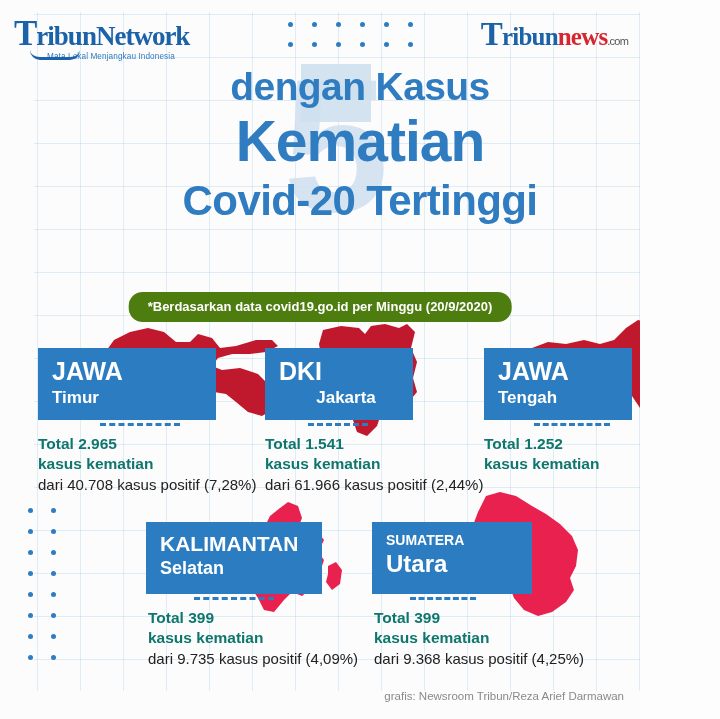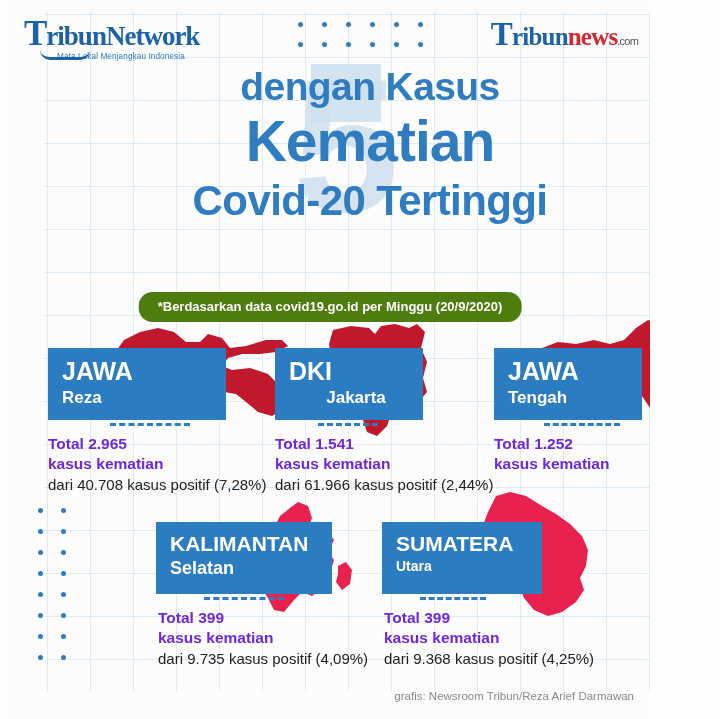--- a/index.html
+++ b/index.html
@@ -6,21 +6,20 @@
   body{
     width:720px;height:719px;
     background:#fdfdfd;
     font-family:"Liberation Sans","DejaVu Sans",sans-serif;
     overflow:hidden;
   }
   #page{
     position:relative;width:640px;height:719px;
     background:#fcfcfc;
     overflow:hidden;
-    margin-left:10px;
   }
   
   .grid{
     position:absolute;left:0;top:0;width:720px;height:719px;
     background-image:
       linear-gradient(to right,rgba(160,200,230,.30) 1px,transparent 1px),
       linear-gradient(to bottom,rgba(160,200,230,.30) 1px,transparent 1px);
     background-size:43px 43px;
     background-position:-6px 14px;
     pointer-events:none;
@@ -87,21 +86,21 @@
   .card{position:absolute;}
   .maplayer{position:absolute;z-index:1;}
   .banner{
     position:absolute;z-index:2;background:#2b7cc0;
     box-sizing:border-box;padding:11px 0 16px 14px;
   }
   .b-main{color:#fff;font-weight:bold;line-height:1;}
   .b-sub{color:#fff;font-weight:bold;line-height:1;margin-top:5px;}
   .dashed{position:absolute;z-index:3;border-top:3px dashed #2b7cc0;}
   .stats{position:absolute;z-index:4;}
-  .s-total{color:#6d28d9;font-weight:bold;font-size:15.5px;line-height:1.27;white-space:nowrap;}
+  .s-total{color:#0f766e;font-weight:bold;font-size:15.5px;line-height:1.27;white-space:nowrap;}
   .s-from{color:#222;font-size:15px;line-height:1.3;margin-top:2px;white-space:nowrap;}
 
   .credit{
     position:absolute;right:16px;bottom:17px;
     font-size:11.5px;color:#8a8a8a;white-space:nowrap;
   }
 </style>
 </head>
 <body>
 
@@ -164,21 +163,21 @@
 
   <div class="card" style="left:30px;top:318px;">
     <div class="maplayer" style="left:60px;top:0px;">
       <svg width="190" height="112" viewBox="0 0 190 112">
         <path fill="#c0192d" d="M18,46 L14,36 L24,22 L40,14 L58,10 L74,14 L86,24 L100,24 L108,16 L122,20 L130,30 L146,28 L166,22 L182,22 L188,28 L176,34 L160,36 L142,36 L128,40 L122,48 L132,52 L150,50 L168,56 L178,66 L186,78 L182,92 L172,98 L158,94 L146,84 L136,76 L124,74 L112,80 L100,88 L86,92 L72,88 L60,82 L48,84 L36,80 L26,72 L20,60 Z"></path>
         <path fill="#c0192d" d="M130,32 L148,30 L166,26 L180,26 L184,30 L168,34 L150,35 L134,37 Z"></path>
       </svg>
     </div>
     <div class="banner" style="left:8px;top:30px;width:178px;height:72px;">
       <div class="b-main" style="font-size:25px;">JAWA</div>
-      <div class="b-sub" style="font-size:17px;">Reza</div>
+      <div class="b-sub" style="font-size:17px;">Timur</div>
     </div>
     <div class="dashed" style="left:70px;top:105px;width:80px;"></div>
     <div class="stats" style="left:8px;top:116px;">
       <div class="s-total">Total 2.965</div>
       <div class="s-total">kasus kematian</div>
       <div class="s-from">dari 40.708 kasus positif (7,28%)</div>
     </div>
   </div>
 
   <div class="card" style="left:265px;top:318px;">
@@ -235,22 +234,22 @@
     </div>
   </div>
 
   <div class="card" style="left:372px;top:498px;">
     <div class="maplayer" style="left:92px;top:-8px;">
       <svg width="124" height="130" viewBox="0 0 124 130">
         <path fill="#e8214f" d="M14,22 L22,6 L36,2 L52,6 L68,16 L82,24 L96,34 L108,46 L114,60 L112,76 L106,88 L110,100 L102,112 L88,122 L74,126 L60,120 L50,108 L44,92 L34,80 L24,66 L14,52 L8,38 Z"></path>
       </svg>
     </div>
     <div class="banner" style="left:0px;top:24px;width:160px;height:72px;">
-      <div class="b-main" style="font-size:21px;">SUMATERA</div>
-      <div class="b-sub" style="font-size:14px;">Utara</div>
+      <div class="b-main" style="font-size:14px;">SUMATERA</div>
+      <div class="b-sub" style="font-size:24px;">Utara</div>
     </div>
     <div class="dashed" style="left:38px;top:99px;width:66px;"></div>
     <div class="stats" style="left:2px;top:110px;">
       <div class="s-total">Total 399</div>
       <div class="s-total">kasus kematian</div>
       <div class="s-from">dari 9.368 kasus positif (4,25%)</div>
     </div>
   </div>
 
   <div class="credit">grafis: Newsroom Tribun/Reza Arief Darmawan</div>

